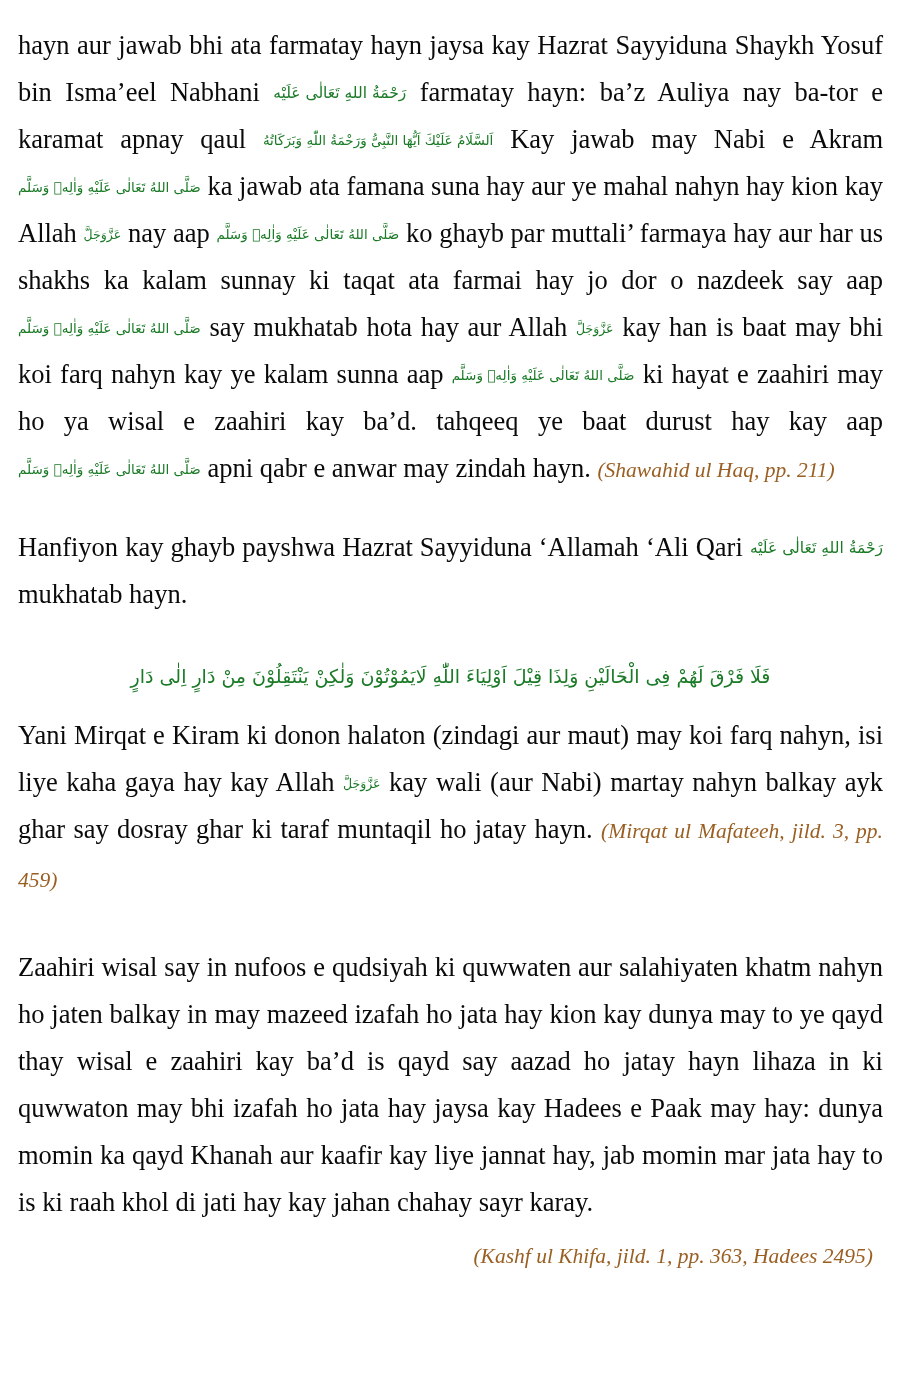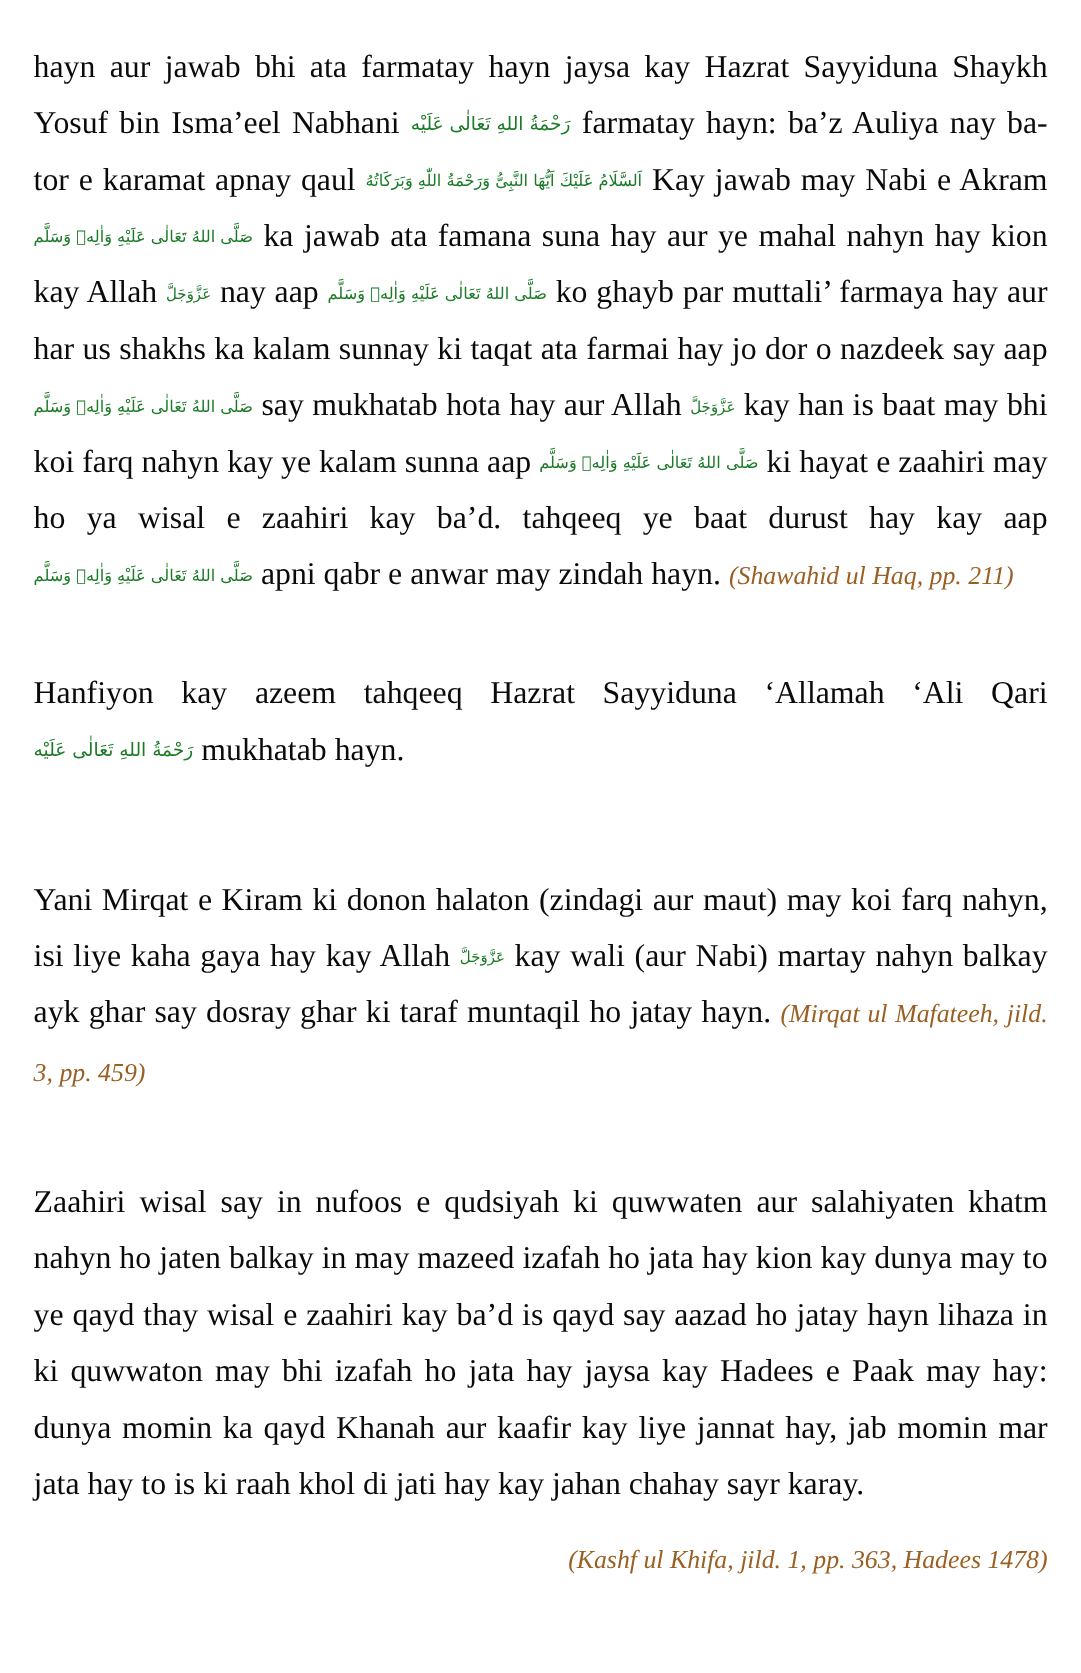--- a/index.html
+++ b/index.html
@@ -19,21 +19,21 @@
     width: 901px;
     height: 1394px;
     padding: 22px 18px 10px 18px;
     background: #ffffff;
   }
   .para {
     font-size: 26.5px;
     line-height: 47px;
     text-align: justify;
     text-justify: inter-word;
-    margin: 10px;
+    margin: 0;
     color: #0a0a0a;
     -webkit-font-smoothing: antialiased;
   }
   .para > span { }
   
   .ar {
     color: #1a7a26;
     font-family: "DejaVu Sans", "Liberation Sans", sans-serif;
     font-size: 15.5px;
     line-height: 1;
@@ -77,30 +77,31 @@
 </style>
 </head>
 <body>
 
 <div class="page">
 
   <p class="para"><span>hayn aur jawab bhi ata farmatay hayn jaysa kay Hazrat Sayyiduna Shaykh Yosuf bin Isma’eel Nabhani </span><span class="ar">رَحْمَةُ اللهِ تَعَالٰی عَلَیْه</span><span> farmatay hayn: ba’z Auliya nay ba-tor e karamat apnay qaul </span><span class="ar small">اَلسَّلَامُ عَلَیْكَ اَیُّهَا النَّبِیُّ وَرَحْمَةُ اللّٰهِ وَبَرَكَاتُهُ</span><span> Kay jawab may Nabi e Akram </span><span class="ar small">صَلَّی اللهُ تَعَالٰی عَلَیْهِ وَاٰلِهٖ وَسَلَّم</span><span> ka jawab ata famana suna hay aur ye mahal nahyn hay kion kay Allah </span><span class="ar tiny">عَزَّوَجَلَّ</span><span> nay aap </span><span class="ar small">صَلَّی اللهُ تَعَالٰی عَلَیْهِ وَاٰلِهٖ وَسَلَّم</span><span> ko ghayb par muttali’ farmaya hay aur har us shakhs ka kalam sunnay ki taqat ata farmai hay jo dor o nazdeek say aap </span><span class="ar small">صَلَّی اللهُ تَعَالٰی عَلَیْهِ وَاٰلِهٖ وَسَلَّم</span><span> say mukhatab hota hay aur Allah </span><span class="ar tiny">عَزَّوَجَلَّ</span><span> kay han is baat may bhi koi farq nahyn kay ye kalam sunna aap </span><span class="ar small">صَلَّی اللهُ تَعَالٰی عَلَیْهِ وَاٰلِهٖ وَسَلَّم</span><span> ki hayat e zaahiri may ho ya wisal e zaahiri kay ba’d. tahqeeq ye baat durust hay kay aap </span><span class="ar small">صَلَّی اللهُ تَعَالٰی عَلَیْهِ وَاٰلِهٖ وَسَلَّم</span><span> apni qabr e anwar may zindah hayn. </span><span class="cite">(Shawahid ul Haq, pp. 211)</span></p>
 
   <div class="gap-md spacer-block"></div>
 
-  <p class="para"><span>Hanfiyon kay azeem tahqeeq Hazrat Sayyiduna ‘Allamah ‘Ali Qari </span><span class="ar">رَحْمَةُ اللهِ تَعَالٰی عَلَیْه</span><span> mukhatab hayn.</span></p>
+  <p class="para"><span>Hanfiyon kay ghayb payshwa Hazrat Sayyiduna ‘Allamah ‘Ali Qari </span><span class="ar">رَحْمَةُ اللهِ تَعَالٰی عَلَیْه</span><span> mukhatab hayn.</span></p>
 
   <div class="gap-lg spacer-block"></div>
 
+  <p class="arabic-line">فَلَا فَرْقَ لَهُمْ فِی الْحَالَیْنِ وَلِذَا قِیْلَ اَوْلِیَاءَ اللّٰهِ لَایَمُوْتُوْنَ وَلٰكِنْ یَنْتَقِلُوْنَ مِنْ دَارٍ اِلٰی دَارٍ</p>
 
   <div class="gap-sm spacer-block"></div>
 
   <p class="para"><span>Yani Mirqat e Kiram ki donon halaton (zindagi aur maut) may koi farq nahyn, isi liye kaha gaya hay kay Allah </span><span class="ar tiny">عَزَّوَجَلَّ</span><span> kay wali (aur Nabi) martay nahyn balkay ayk ghar say dosray ghar ki taraf muntaqil ho jatay hayn. </span><span class="cite">(Mirqat ul Mafateeh, jild. 3, pp. 459)</span></p>
 
   <div class="gap-lg spacer-block"></div>
 
   <p class="para">Zaahiri wisal say in nufoos e qudsiyah ki quwwaten aur salahiyaten khatm nahyn ho jaten balkay in may mazeed izafah ho jata hay kion kay dunya may to ye qayd thay wisal e zaahiri kay ba’d is qayd say aazad ho jatay hayn lihaza in ki quwwaton may bhi izafah ho jata hay jaysa kay Hadees e Paak may hay: dunya momin ka qayd Khanah aur kaafir kay liye jannat hay, jab momin mar jata hay to is ki raah khol di jati hay kay jahan chahay sayr karay.</p>
 
   <div class="gap-sm spacer-block"></div>
 
-  <p class="cite cite-right">(Kashf ul Khifa, jild. 1, pp. 363, Hadees 1478)</p>
+  <p class="cite cite-right">(Kashf ul Khifa, jild. 1, pp. 363, Hadees 2495)</p>
 
 </div>
 
 </body></html>

